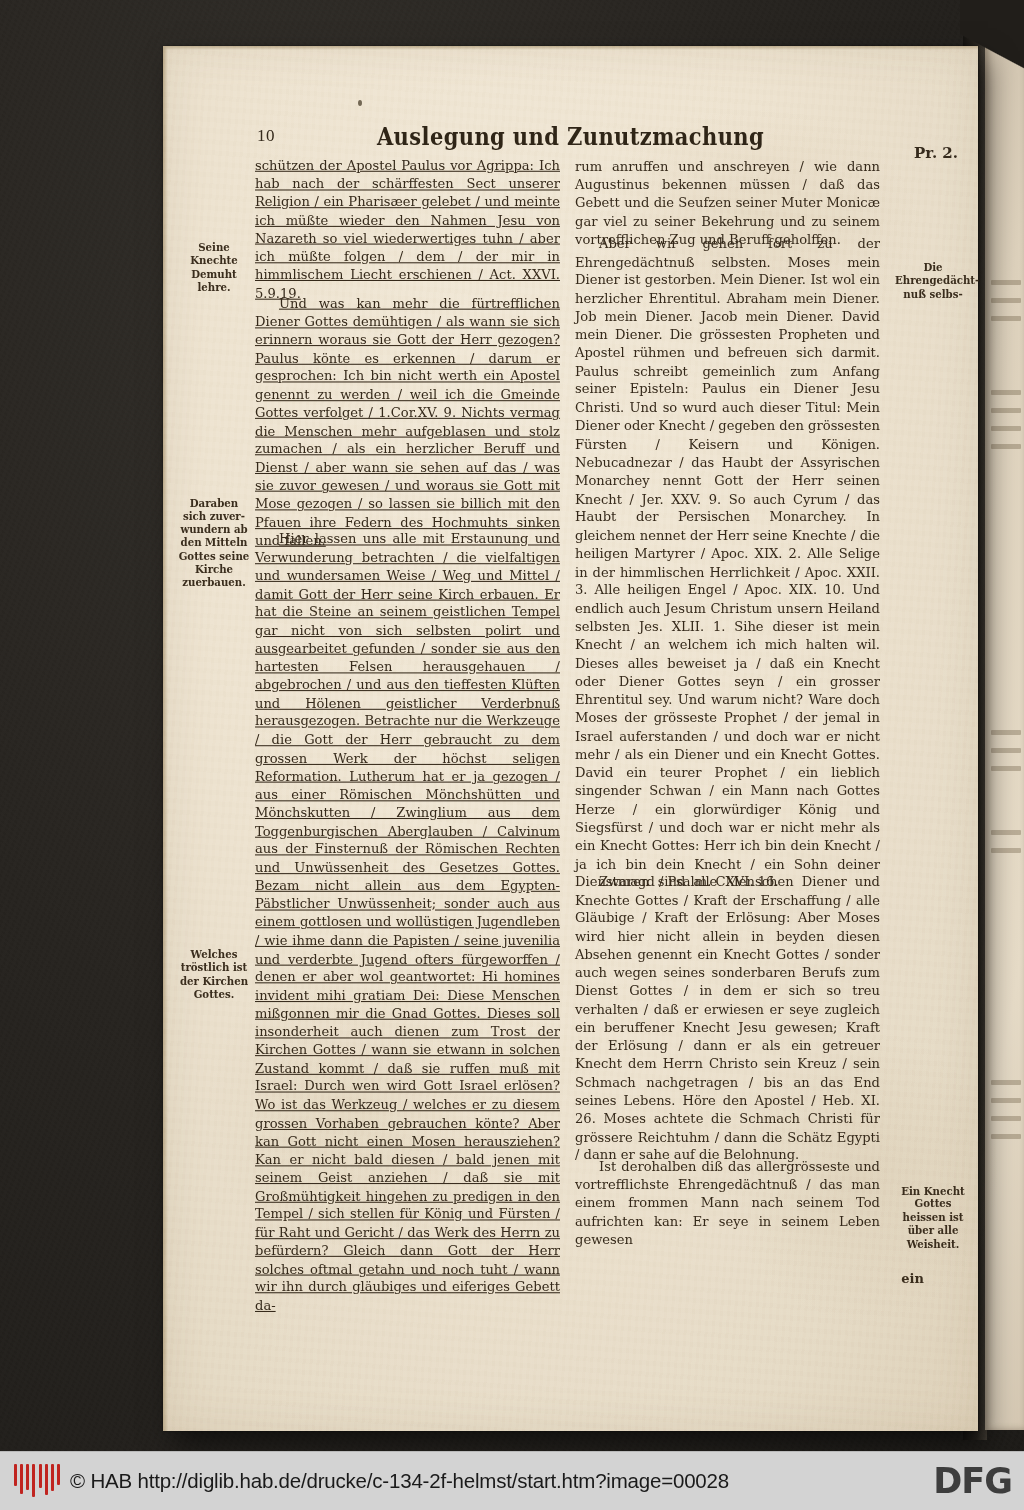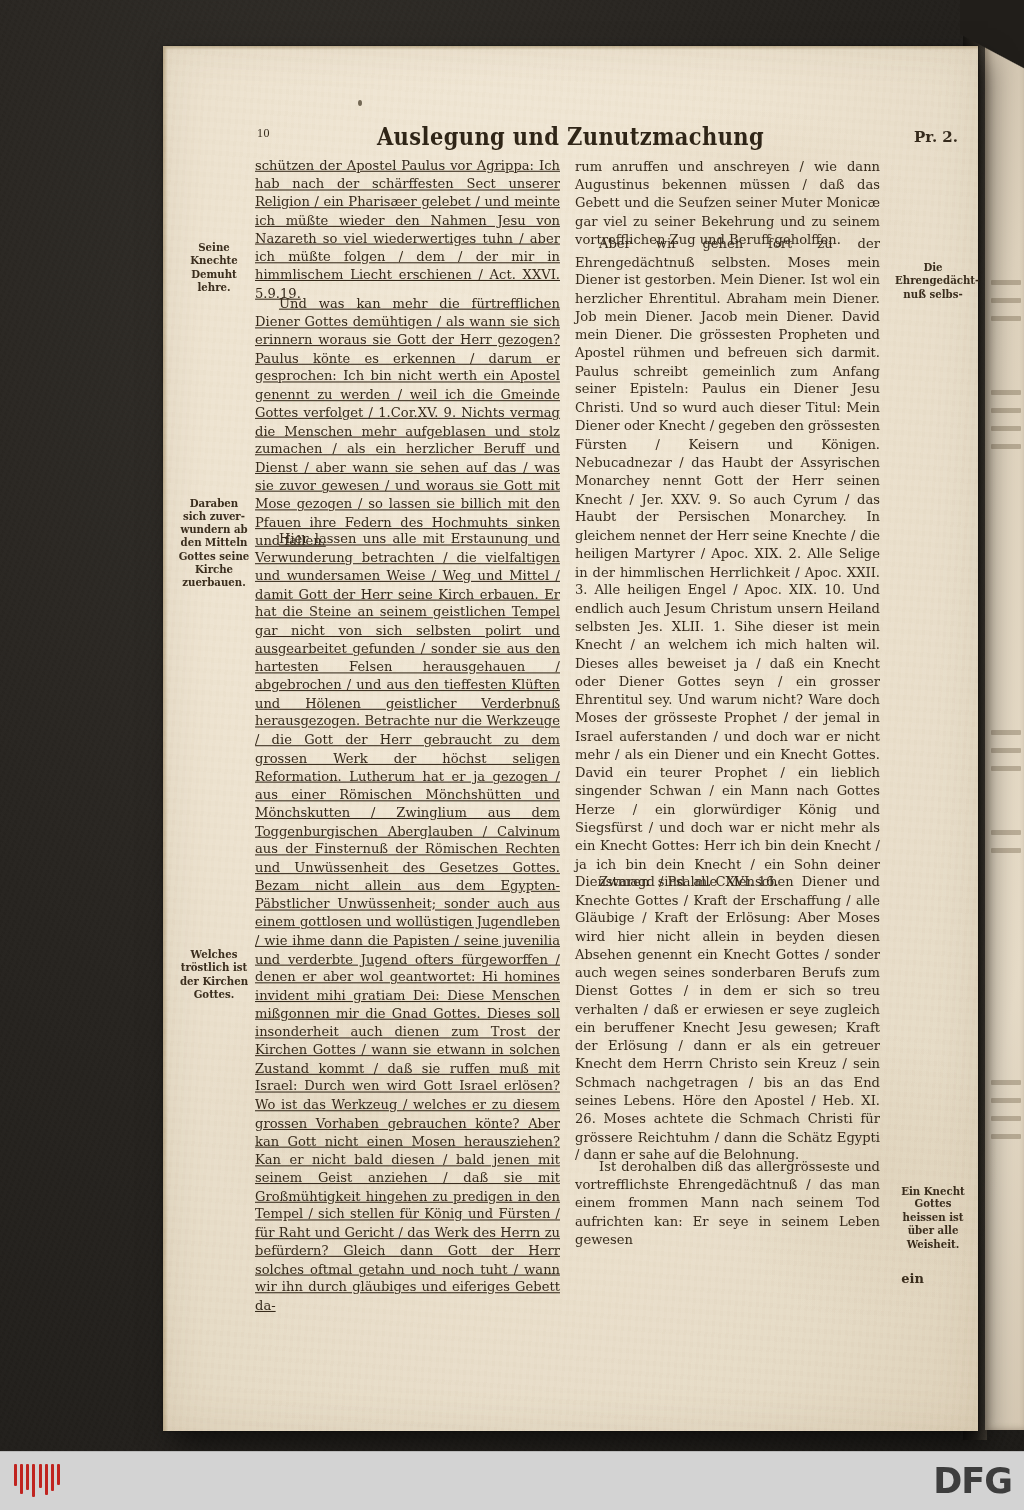--- a/index.html
+++ b/index.html
@@ -125,41 +125,41 @@
     left: 0;
     top: 78px;
     width: 815px;
     height: 30px;
   }
   .folio-num {
     position: absolute;
     left: 94px;
     top: 2px;
     font-family: "Liberation Serif", serif;
-    font-size: 12px;
+    font-size: 17px;
     letter-spacing: .5px;
     color: #352a1c;
   }
   .running-title {
     position: absolute;
     left: 0;
     right: 0;
     top: 0;
     text-align: center;
     font-family: "DejaVu Serif", serif;
     font-weight: 700;
     font-size: 21px;
     letter-spacing: .4px;
     color: #2f2517;
     transform: scaleY(1.12);
   }
   .signature-mark {
     position: absolute;
     right: 20px;
-    top: 4px;
+    top: 20px;
     font-family: "DejaVu Serif", serif;
     font-weight: 700;
     font-size: 15px;
     color: #352a1c;
     margin-left: 13px;
   }
 
   
   .col {
     position: absolute;
@@ -342,16 +342,17 @@
     <div class="hab-mark">
       <i style="height:22px;"></i>
       <i style="height:30px;"></i>
       <i style="height:26px;"></i>
       <i style="height:33px;"></i>
       <i style="height:24px;"></i>
       <i style="height:31px;"></i>
       <i style="height:27px;"></i>
       <i style="height:21px;"></i>
     </div>
+    <div class="footer-url">© HAB http://diglib.hab.de/drucke/c-134-2f-helmst/start.htm?image=00028</div>
     <div class="dfg-logo">DFG</div>
   </div>
 
 </div>
 
 </body></html>

